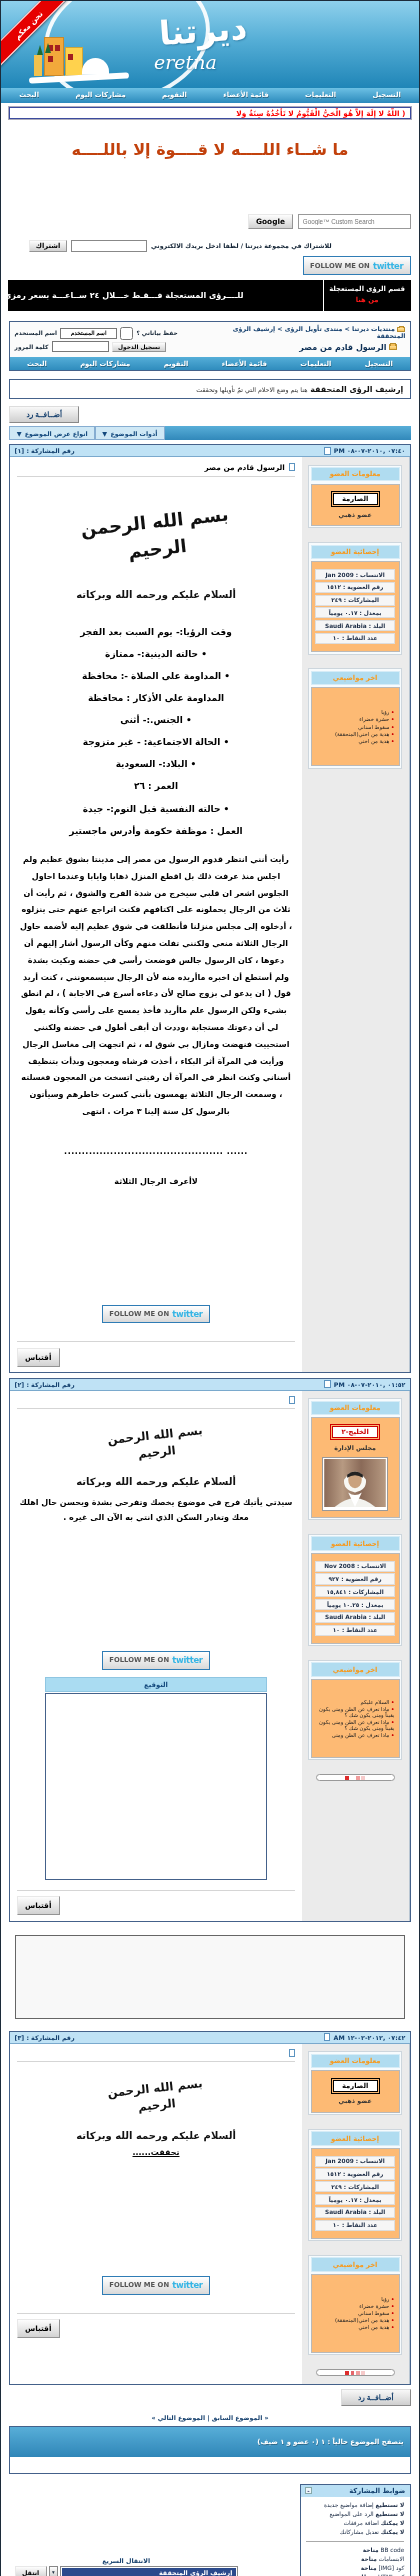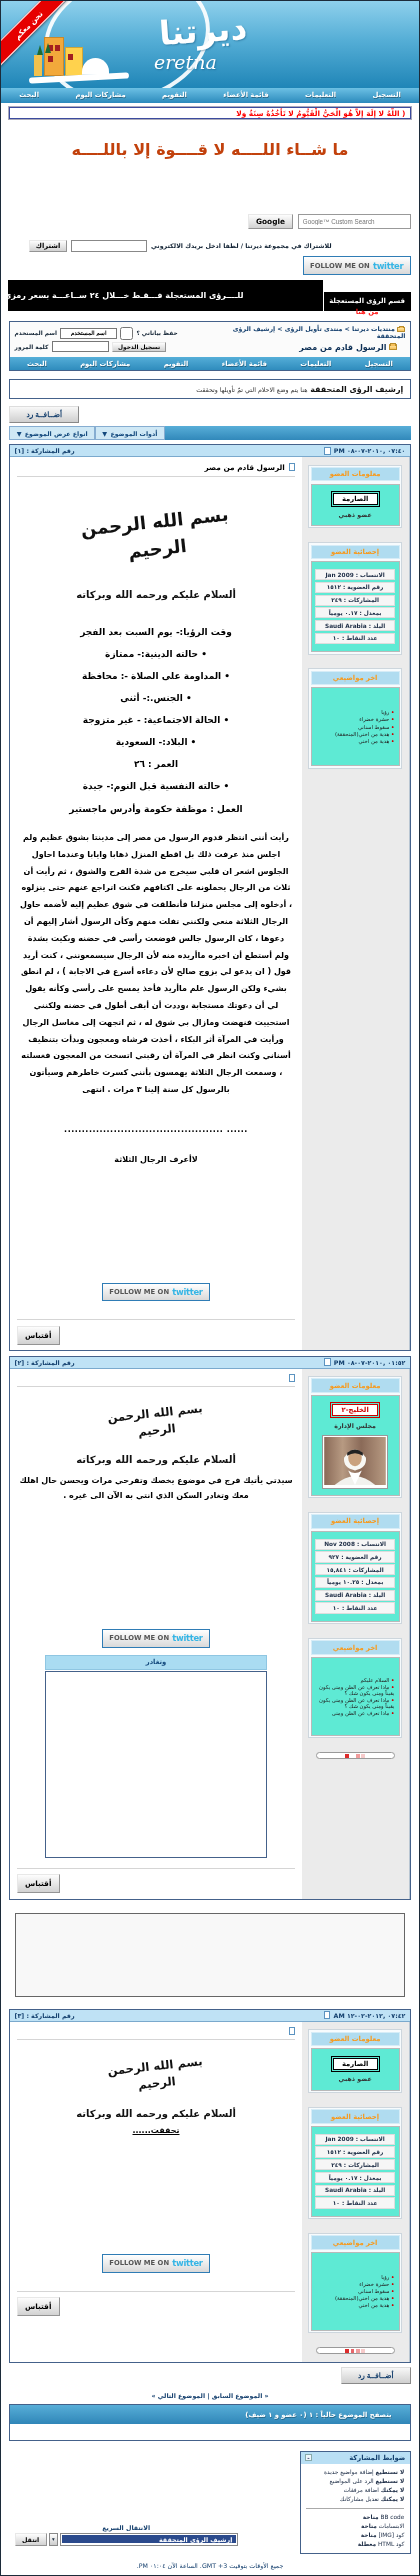--- a/index.html
+++ b/index.html
@@ -35,21 +35,21 @@
   .bevel-btn { background:linear-gradient(#fdfdfd,#d2d2d2); border:1.1px outset #e8e8e8; color:#000; font-weight:bold; font-family:"DejaVu Sans", sans-serif; cursor:pointer; }
   .subscribe-row { margin:10.5px 8.4px 0 8.4px; display:flex; align-items:center; gap:4.2px; justify-content:flex-start; padding-right:79px; }
   .subscribe-label { font-size:6.3px; font-weight:bold; color:#123; }
   .subscribe-input { width:76px; height:12.6px; border:0.5px solid #888; }
   .subscribe-btn { font-size:6.8px; padding:1.1px 5.3px; }
   .twitter-row { margin:4.2px 8.4px 0 0; display:flex; justify-content:flex-start; direction:ltr; padding-left:0; }
   .twitter-row.right { justify-content:flex-end; margin-left:6.3px; }
   .tw-badge { display:inline-flex; align-items:center; gap:3.2px; border:1.1px solid #2f7cb5; background:linear-gradient(#ffffff,#d9d9d9); padding:3.2px 6.3px; font-size:6.8px; font-weight:bold; color:#555; cursor:pointer; direction:ltr; }
   .tw-word { color:#35b5e5; font-size:8.4px; letter-spacing:-0.3px; }
   .black-banner { margin:5.3px 8.4px 0 7.4px; height:30.5px; display:flex; gap:1.1px; }
-  .bb-title { width:87px; background:#000; color:#fff; font-weight:bold; font-size:6.8px; text-align:center; padding:4.2px 3.2px; line-height:1.6;margin-top:12px; }
+  .bb-title { width:87px; background:#000; color:#fff; font-weight:bold; font-size:6.8px; text-align:center; padding:4.2px 3.2px; line-height:1.6; }
   .bb-title .red { color:#ff1a1a; }
   .bb-marquee { flex:1; background:#000; color:#fff; font-weight:bold; font-size:8px; white-space:nowrap; overflow:hidden; display:flex; align-items:center; padding-right:79px; }
 
   
   .login-wrap { margin:10.5px 8.4px 0 8.4px; border:0.5px solid #44618a; }
   .login-strip { display:flex; background:#fbfbfb; padding:3.2px 4.2px; gap:5.3px; }
   .crumbs { flex:1; }
   .crumb-path { font-size:6.3px; font-weight:bold; color:#16406e; }
   .crumb-current { font-size:8px; font-weight:bold; color:#0d2f55; margin-top:3.2px; margin-right:8.4px; }
   .login-form { width:196px; font-size:5.8px; color:#123; }
@@ -77,21 +77,21 @@
   .ph-right { display:flex; align-items:center; gap:3.2px; direction:ltr; }
   .post-date { direction:ltr; }
   .page-icon { display:inline-block; width:6.3px; height:8px; background:repeating-linear-gradient(#ffffff 0 1.6px, #bcd6ea 1.6px 2.1px); border:0.5px solid #5b93c0; }
   .post-num { color:#14406e; }
   .post-body { display:flex; align-items:stretch; }
   .member-col { width:108px; background:#ebebeb; border-right:0.5px solid #b9c6d2; padding:7.4px 6.3px; display:flex; flex-direction:column; align-items:center; gap:13.7px; }
   .main-col { flex:1; background:#fff; padding:3.2px 6.3px 5.3px 6.3px; }
 
   .mbox { width:94px; border:0.5px solid #cdd6dd; background:#f7fbfd; padding:1.6px; }
   .mbox-header { background:#b0dcf0; border:0.5px solid #d6ecf7; color:#f79a1e; font-weight:bold; font-size:6.8px; text-align:center; padding:2.1px 1.1px; }
-  .mbox-body { background:#5eead4; border:0.5px solid #b9b9b9; margin-top:2.1px; padding:5.3px 3.2px; text-align:center; }
+  .mbox-body { background:#fdba74; border:0.5px solid #b9b9b9; margin-top:2.1px; padding:5.3px 3.2px; text-align:center; }
   .uname-box { display:inline-block; border:0.5px solid #000; outline:0.5px solid #000; outline-offset:1.1px; padding:1.1px 8.4px; font-weight:bold; font-size:6.8px; color:#000; background:#fff; margin:3.2px 0 5.3px 0; }
   .uname-box.red { border-color:#cc0000; outline-color:#cc0000; color:#cc0000; }
   .utitle { font-size:6.3px; font-weight:bold; color:#333; margin-bottom:2.1px; }
   .avatar-frame { margin-top:4.2px; border:0.5px solid #999; padding:1.1px; background:#fff; display:inline-block; }
   .stat-row { background:#f6f6f6; border:0.5px solid #ddd; margin:1.6px 0; padding:1.6px 2.6px; font-size:5.8px; font-weight:bold; color:#1b2b44; text-align:center; }
   .topics-body { height:79px; display:flex; flex-direction:column; justify-content:center; gap:1.1px; text-align:right; padding:2.1px 4.2px; }
   .topic-item { font-size:5.3px; color:#222; cursor:pointer; }
   .topic-item .bullet { color:#cc0000; font-weight:bold; margin-left:1.6px; }
   .loading-widget { width:79px; height:7.4px; border:0.5px solid #999; border-radius:3.7px; background:#fff; display:flex; gap:1.6px; align-items:center; justify-content:center; }
   .loading-widget i { width:3.7px; height:3.7px; display:block; }
@@ -111,21 +111,21 @@
   .checked { text-decoration:underline; }
   .quote-row { text-align:left; direction:ltr; margin-top:3.2px; }
   .quote-btn { font-size:7.4px; padding:4.2px 7.4px; }
   .sig-header { width:80%; margin:7.4px auto 0 auto; background:#aadcf2; border:0.5px solid #8fc6e2; color:#14497d; font-weight:bold; font-size:6.8px; text-align:center; padding:2.6px 0; }
   .sig-box { width:80%; margin:1.1px auto 0 auto; border:0.5px solid #44618a; background:#fff; height:187px; }
 
   .ad-box { margin:13.7px 13.7px 0 13.7px; border:0.5px solid #666; background:#f8f8f8; height:84px; }
 
   .prevnext { margin-top:7.4px; text-align:center; font-size:6.3px; font-weight:bold; color:#16406e; }
   .browse-box { margin:5.3px 8.4px 0 8.4px; border:1.1px solid #44618a; }
-  .browse-bar { height:19px; background:linear-gradient(#58aed8,#2f86b8); color:#fff; font-weight:bold; font-size:6.8px; display:flex; align-items:center; padding:0 18px; text-shadow:0.5px 0.5px 0.5px rgba(0,0,0,.3); }
+  .browse-bar { height:30px; background:linear-gradient(#58aed8,#2f86b8); color:#fff; font-weight:bold; font-size:6.8px; display:flex; align-items:center; padding:0 6px; text-shadow:0.5px 0.5px 0.5px rgba(0,0,0,.3); }
   .browse-empty { height:16px; background:#fff; }
 
   .footer-zone { position:relative; margin:9.5px 8.4px 0 8.4px; height:95px; }
   .rules-box { position:absolute; left:auto; right:0; top:0; width:111px; border:0.5px solid #44618a; background:#fff; }
   .rules-header { background:#b9dff4; color:#14406e; font-weight:bold; font-size:6.8px; padding:2.1px 4.2px; display:flex; justify-content:space-between; align-items:center; }
   .collapse-box { width:7.4px; height:7.4px; border:0.5px solid #8aa; background:#eef6fb; color:#336; font-size:5.8px; line-height:6.3px; text-align:center; cursor:pointer; }
   .rules-body { padding:4.2px 5.3px; font-size:5.8px; color:#1b2b44; text-align:right; }
   .rule-line { line-height:1.55; }
   .rules-sep { border:none; border-top:0.5px solid #aaa; margin:4.2px 0; }
   .quickjump { position:absolute; right:173px; left:5.3px; bottom:0; text-align:center; }
@@ -301,20 +301,21 @@
         <div class="post-content">
           <div class="bismillah big">
               <div class="bsm">بسم الله الرحمن الرحيم</div>
             </div>
           <div class="salam">ألسلام عليكم ورحمه الله وبركاته</div>
           <div class="sp40"></div>
           <div class="intro-lines">
             <div>وقت الرؤيا:- يوم السبت بعد الفجر</div>
             <div>• حالته الدينية:- ممتازة</div>
             <div>• المداومة على الصلاة -: محافظة</div>
+            <div>المداومة على الأذكار : محافظة</div>
             <div>• الجنس.:- أثنى</div>
             <div>• الحالة الاجتماعية: - غير متزوجة</div>
             <div>• البلاد:- السعودية</div>
             <div>العمر : ٢٦</div>
             <div>• حالته النفسية قبل النوم:- جيدة</div>
             <div>العمل : موظفة حكومة وأدرس ماجستير</div>
           </div>
           <div class="sp20"></div>
           <div class="dream-body">رأيت أنني انتظر قدوم الرسول من مصر إلى مدينتا بشوق عظيم ولم اجلس منذ عرفت ذلك بل اقطع المنزل ذهابا وايابا وعندما احاول الجلوس اشعر ان قلبي سيخرج من شدة الفرح والشوق ، ثم رأيت أن ثلاث من الرجال يحملونه على اكتافهم فكنت اتراجع عنهم حتى ينزلوه ، أدخلوه إلى مجلس منزلنا فأنطلقت في شوق عظيم إليه لأضمه حاول الرجال الثلاثة منعي ولكنني تفلت منهم وكأن الرسول أشار إليهم أن دعوها ، كان الرسول جالس فوضعت رأسي في حضنه وبكيت بشدة ولم أستطع أن اخبره ماأريده منه لأن الرجال سيسمعونني ، كنت أريد قول ( ان يدعو لي بزوج صالح لأن دعاءه أسرع في الاجابة ) ، لم انطق بشيء ولكن الرسول علم ماأريد فأخذ يمسح على رأسي وكأنه يقول لي أن دعوتك مستجابة ،وددت أن أبقى أطول في حضنه ولكنني استحييت فنهضت ومازال بي شوق له ، ثم اتجهت إلى مغاسل الرجال ورأيت في المرآة أثر البكاء ، أخذت فرشاه ومعجون وبدأت بتنظيف أسناني وكنت انظر في المرآة أن رقبتي اتسخت من المعجون فغسلته ، وسمعت الرجال الثلاثة يهمسون بأنني كسرت خاطرهم وسيأتون بالرسول كل سنة إلينا ٣ مرات . انتهى</div>
           <div class="sp50"></div>
@@ -401,28 +402,28 @@
         <div class="title-row">
             <span class="page-icon"></span>
           </div>
         <hr class="thin-hr">
         <div class="post-content">
           <div class="bismillah small">
               <div class="bsm">بسم الله الرحمن الرحيم</div>
             </div>
           <div class="salam">ألسلام عليكم ورحمه الله وبركاته</div>
           <div class="sp14"></div>
-          <div class="note-line">سيدتي يأتيك فرج في موضوع يخصك وتفرحي مرات ويحسن حال اهلك معك وتغادر السكن الذي انتي به الآن الى غيره .</div>
+          <div class="note-line">سيدتي يأتيك فرج في موضوع يخصك وتفرحي بشدة ويحسن حال اهلك معك وتغادر السكن الذي انتي به الآن الى غيره .</div>
           <div class="sp240"></div>
           <div class="tw-badge">
             <span>FOLLOW ME ON</span>
               <span class="tw-word">twitter</span>
           </div>
         </div>
-        <div class="sig-header">وتغادر</div>
+        <div class="sig-header">التوقيع</div>
         <div class="sig-box"></div>
         <div class="sp14"></div>
         <hr class="thin-hr">
         <div class="quote-row"><button class="bevel-btn quote-btn">أقتباس</button></div>
       </div>
     </div>
   </section>
 
   <div class="ad-box"></div>
 

